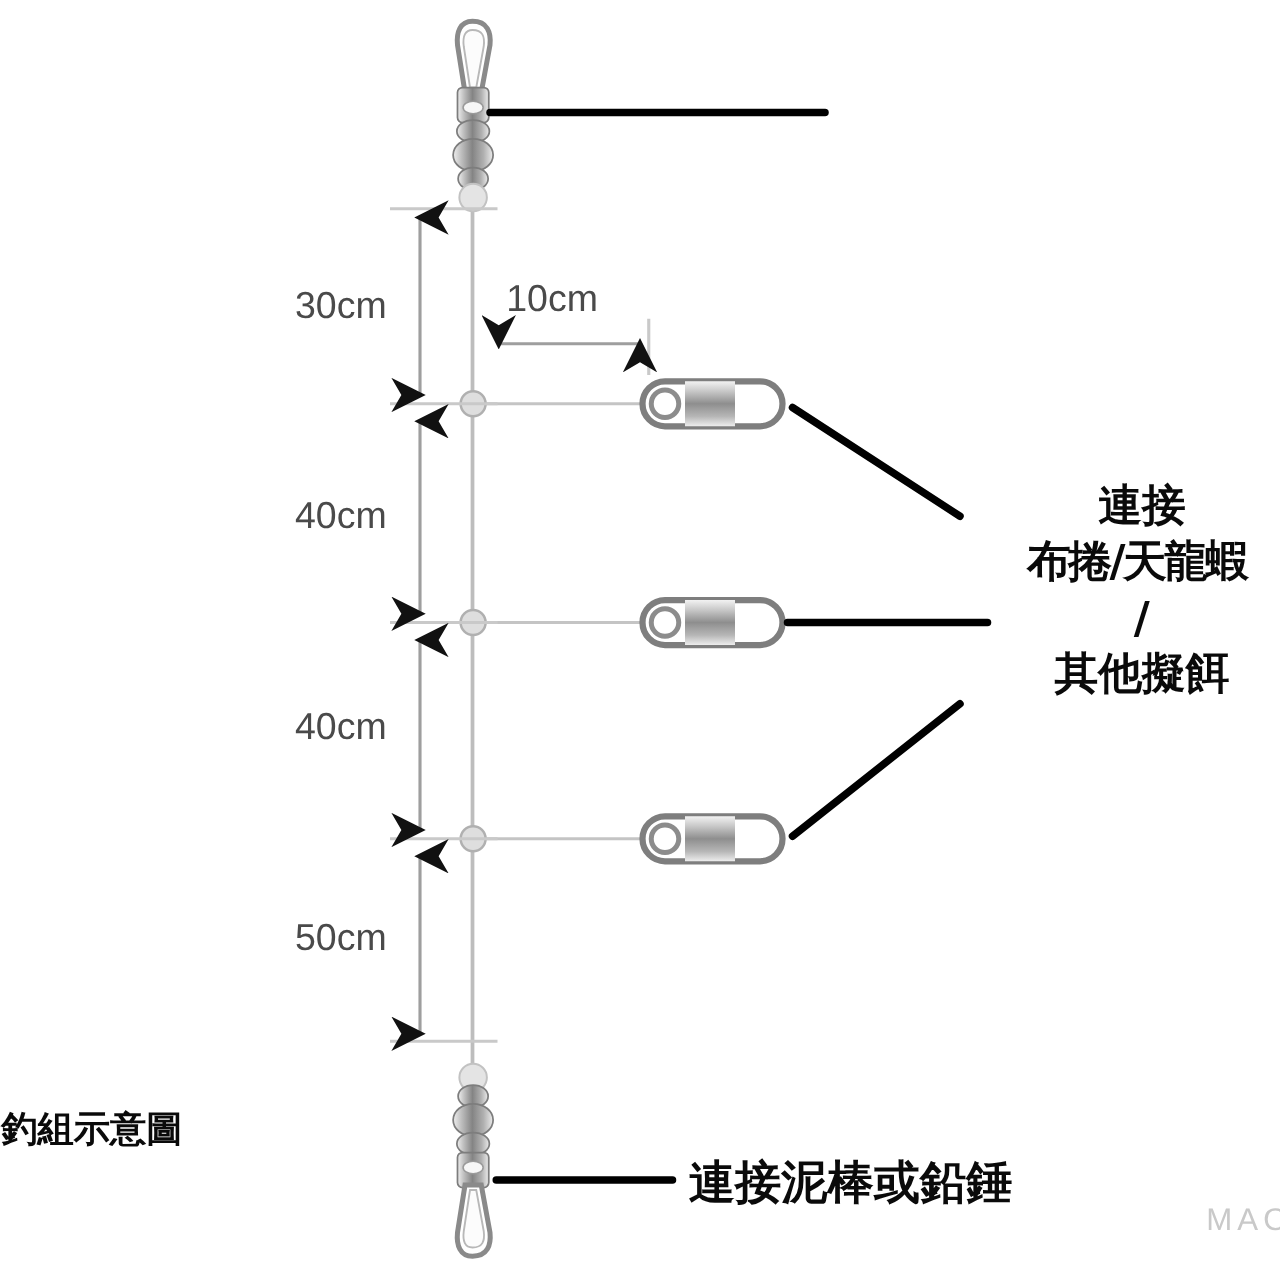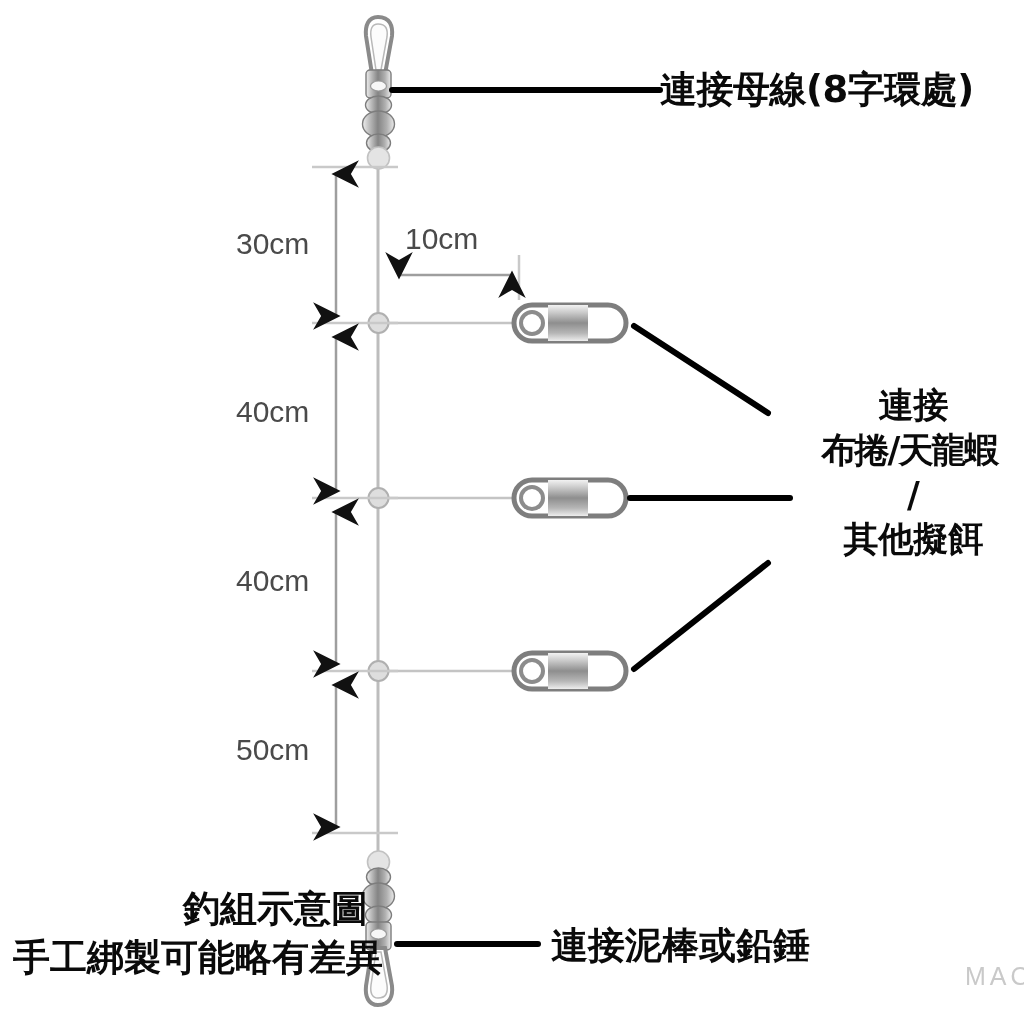--- a/index.html
+++ b/index.html
@@ -53,24 +53,24 @@
   #label-lure .lure-line-2 {
     letter-spacing: -2px;
     margin-left: -8px;
   }
   #label-sinker {
     left: 551px;
     top: 922px;
     font-size: 37px;
   }
   #label-note {
-    left: 13px;
+    left: 1px;
     top: 884px;
-    font-size: 37px;
-    text-align: right;
+    font-size: 29px;
+    text-align: left;
     width: 355px;
     line-height: 1.33;
   }
   #label-note .note-line {
     display: block;
   }
   #watermark {
     position: absolute;
     left: 926px;
     top: 962px;
@@ -213,31 +213,29 @@
       <text x="236" y="760" class="dim-text">50cm</text>
     </g>
 
     <g>
       <line x1="519" y1="255" x2="519" y2="300" stroke="#c9c9c9" stroke-width="2.5"></line>
       <line x1="399" y1="275" x2="512" y2="275" stroke="#9e9e9e" stroke-width="2.5" marker-start="url(#arrUp)" marker-end="url(#arrDown)"></line>
       <text x="405" y="249" class="dim-text">10cm</text>
     </g>
   </svg>
 
-  <div class="cjk-label" id="label-mainline">連接母線(8字環處)</div>
 
   <div class="cjk-label" id="label-sinker">連接泥棒或鉛錘</div>
 
   <div class="cjk-label" id="label-lure">
     <span class="lure-line">連接</span>
     <span class="lure-line lure-line-2">布捲/天龍蝦</span>
     <span class="lure-line">/</span>
     <span class="lure-line">其他擬餌</span>
   </div>
 
   <div class="cjk-label" id="label-note">
     <span class="note-line">釣組示意圖</span>
-    <span class="note-line">手工綁製可能略有差異</span>
   </div>
 
   <div id="watermark">MAO</div>
 
 </div>
 
 </body></html>

